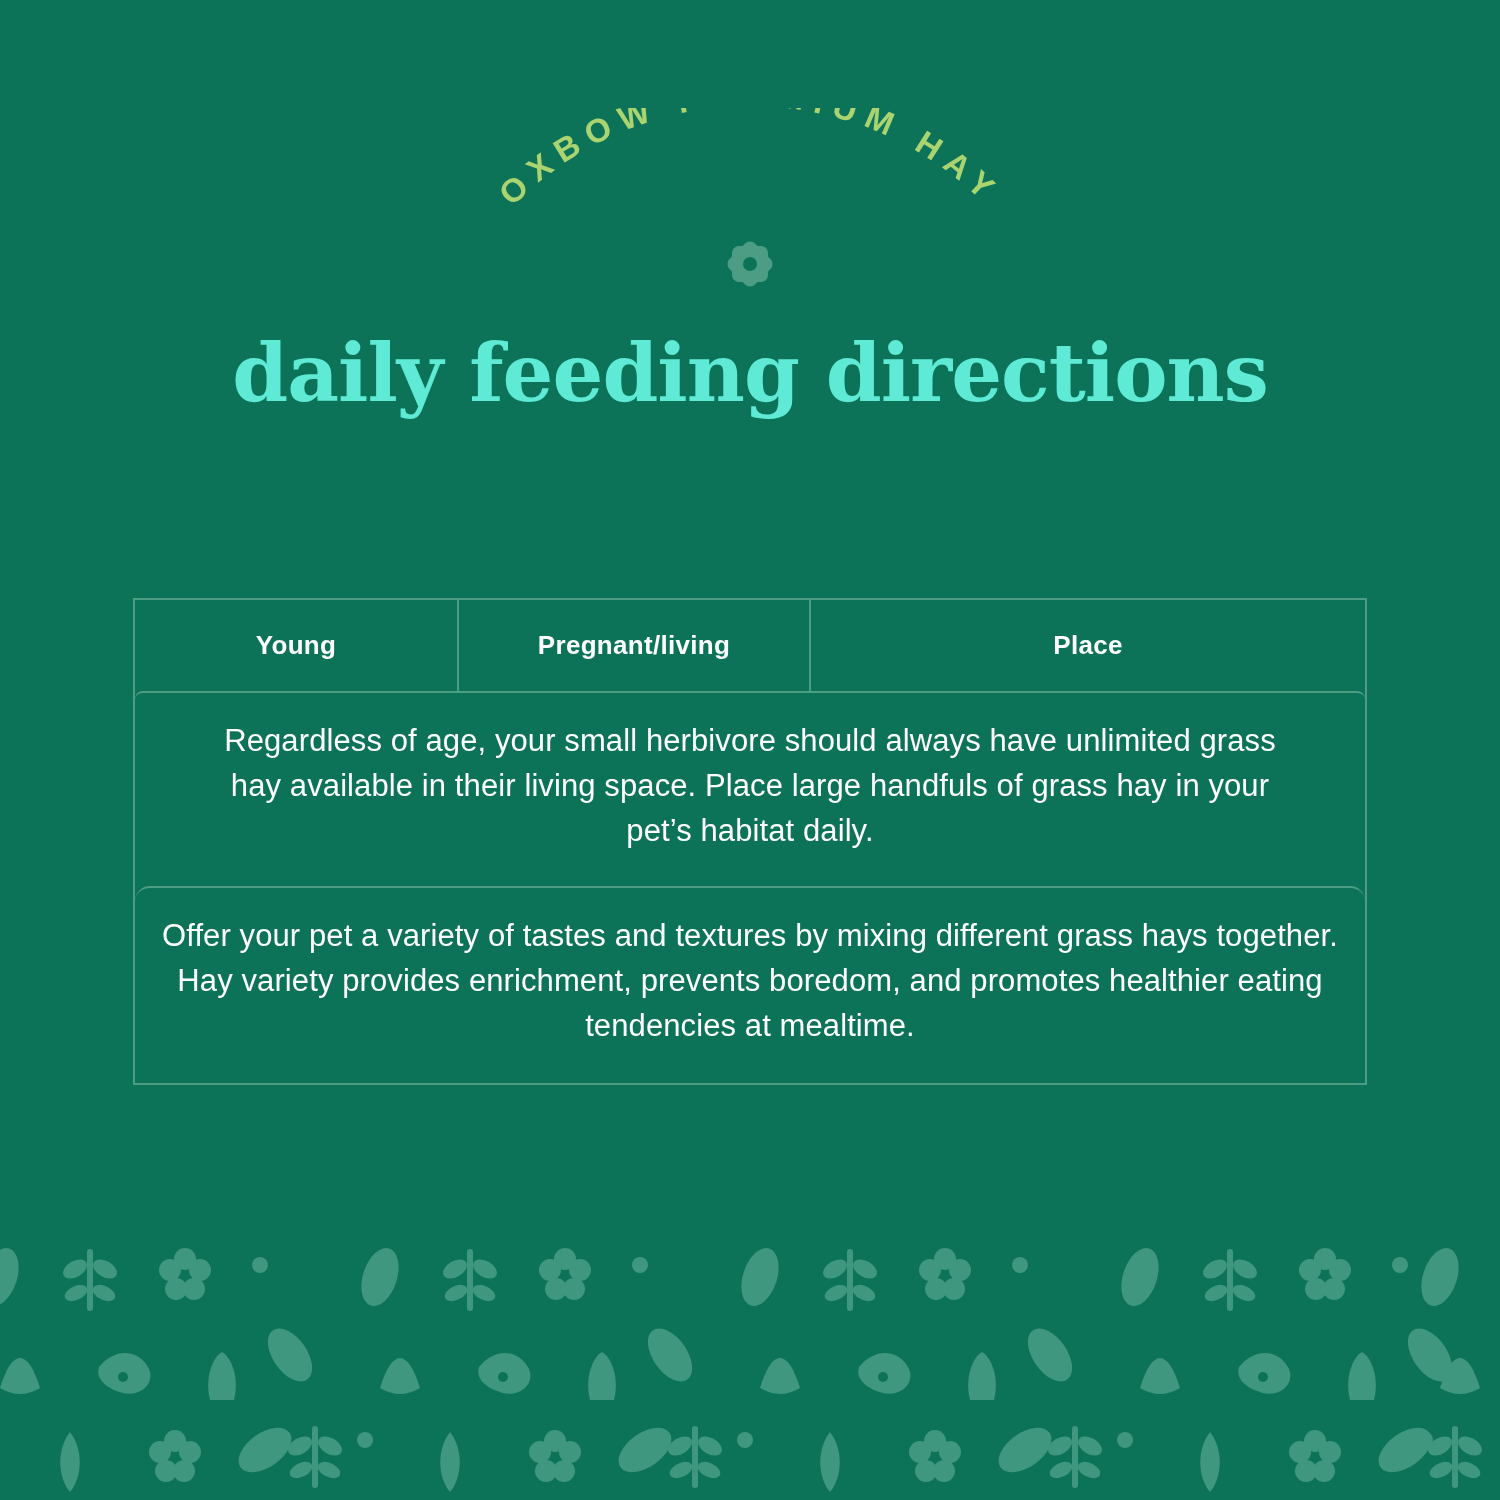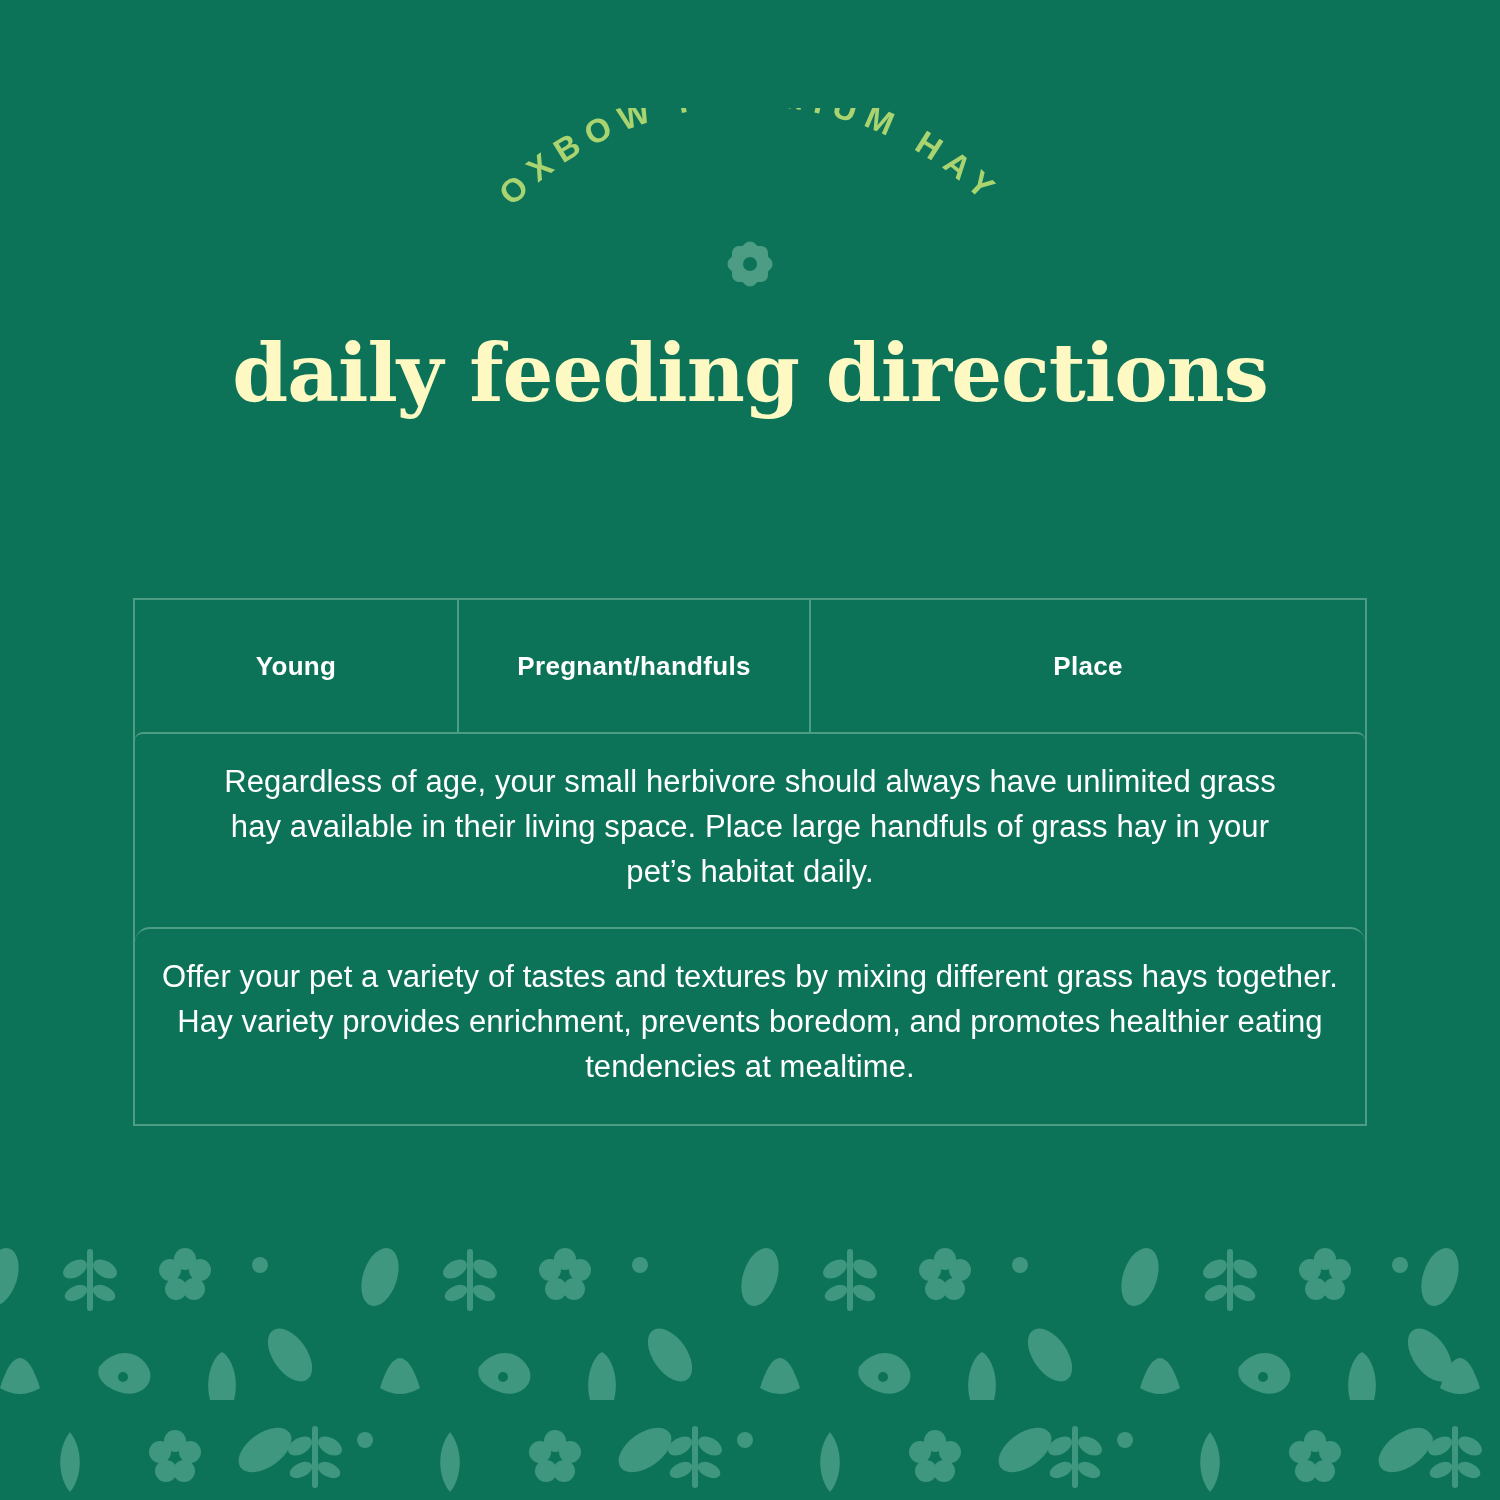--- a/index.html
+++ b/index.html
@@ -46,40 +46,40 @@
     height: 72px;
   }
 
   
   .title {
     position: absolute;
     top: 330px;
     left: 0;
     width: 1500px;
     text-align: center;
-    color: #fef9c3;
+    color: #5eead4;
     font-family: "DejaVu Serif", serif;
     font-weight: bold;
     font-size: 80px;
     letter-spacing: -1px;
     line-height: 1.08;
   }
 
   
   .table {
     position: absolute;
     left: 133px;
     top: 598px;
     width: 1234px;
     border: 2px solid #4d9c84;
     box-sizing: border-box;
   }
   .thead {
     display: flex;
-    height: 132px;
+    height: 91px;
   }
   .th {
     display: flex;
     align-items: center;
     justify-content: center;
     color: #ffffff;
     font-size: 26px;
     font-weight: bold;
     letter-spacing: 0.3px;
     box-sizing: border-box;
@@ -134,21 +134,21 @@
     </g>
     <circle cx="36" cy="36" r="7" fill="#0c7359"></circle>
   </svg>
 </div>
 
 <div class="title">daily feeding directions</div>
 
 <div class="table">
   <div class="thead">
     <div class="th col1">Young</div>
-    <div class="th col2">Pregnant/handfuls</div>
+    <div class="th col2">Pregnant/living</div>
     <div class="th col3">Place</div>
   </div>
   <div class="trow r1">Regardless of age, your small herbivore should always have unlimited grass hay available in their living space. Place large handfuls of grass hay in your pet’s habitat daily.</div>
   <div class="trow r2">Offer your pet a variety of tastes and textures by mixing different grass hays together. Hay variety provides enrichment, prevents boredom, and promotes healthier eating tendencies at mealtime.</div>
 </div>
 
 <div class="band">
   <svg width="1500" height="265" viewBox="0 0 1500 265" xmlns="http://www.w3.org/2000/svg">
     <defs>
       <g id="leafA" fill="#3f9780">

